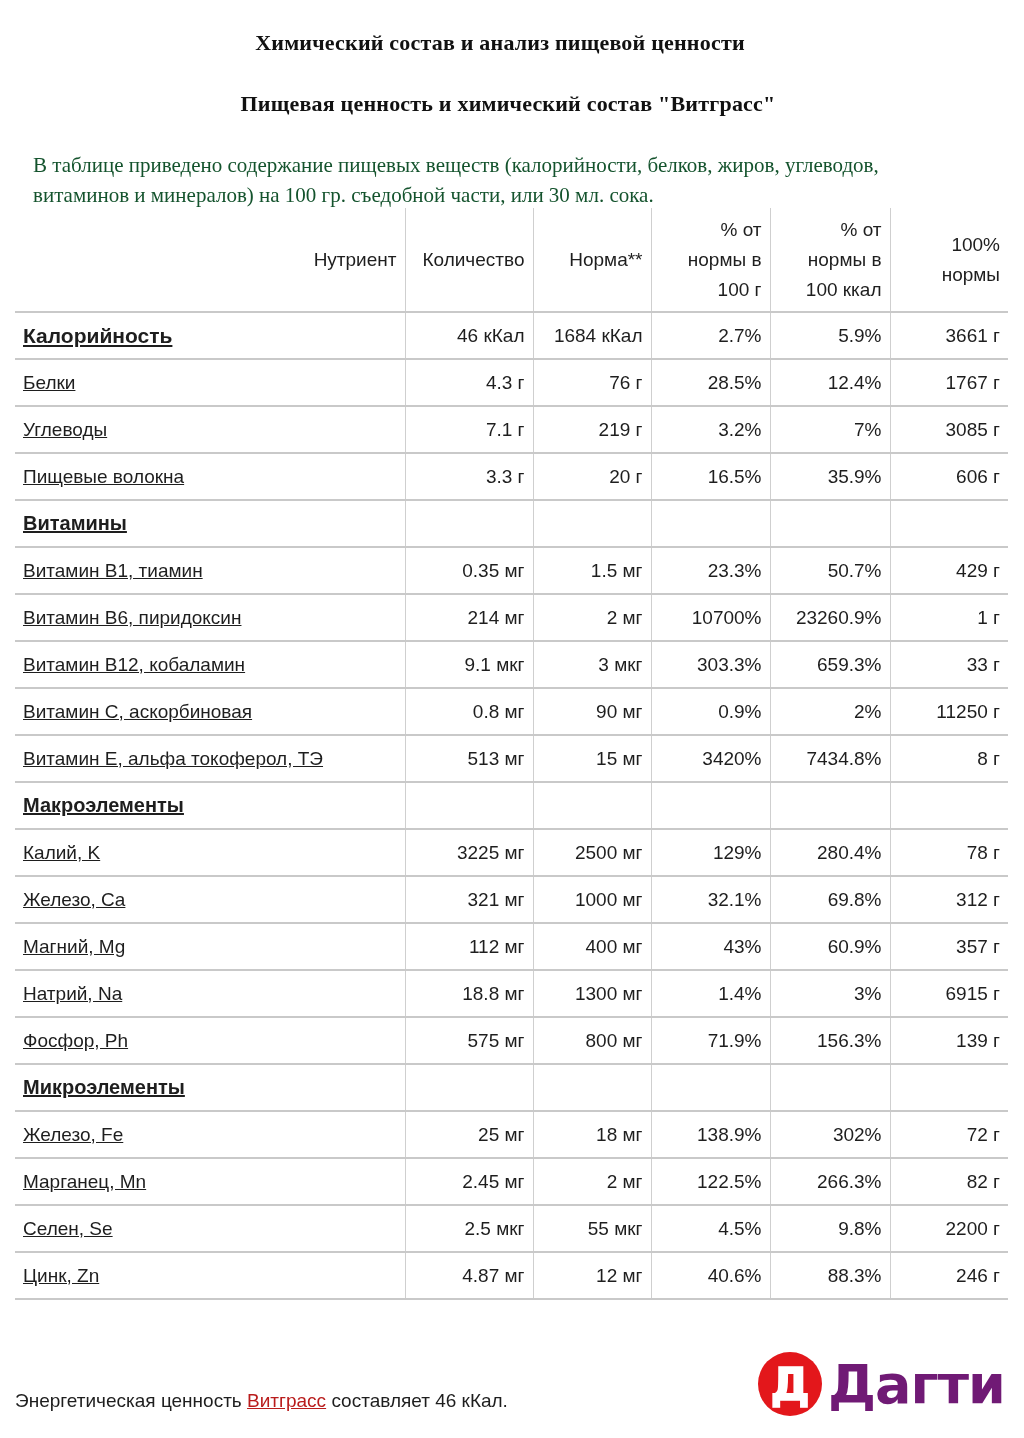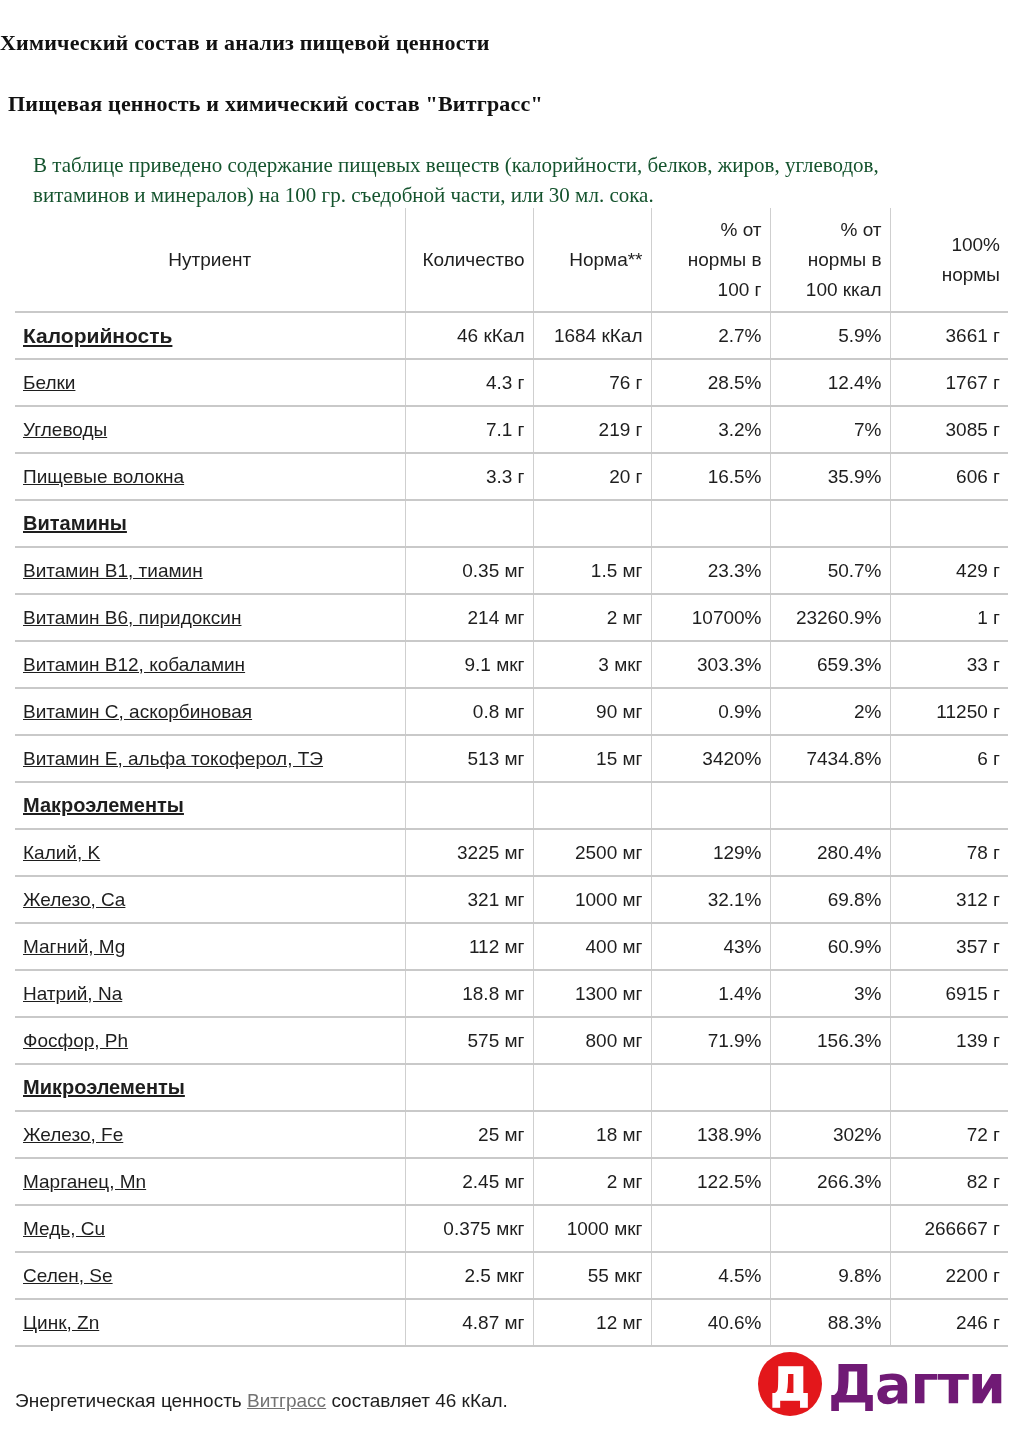--- a/index.html
+++ b/index.html
@@ -1,33 +1,33 @@
 <!DOCTYPE html>
 <html><head>
 <meta charset="utf-8">
 <style>
   html,body{margin:0;padding:0;background:#ffffff;}
   body{width:1024px;height:1438px;position:relative;overflow:hidden;color:#1a1a1a;}
-  .title{position:absolute;left:0;width:1000px;text-align:left;font-family:"Liberation Serif","DejaVu Serif",serif;font-weight:bold;font-size:22px;color:#111;letter-spacing:0.2px;}
+  .title{position:absolute;left:0;width:1000px;text-align:center;font-family:"Liberation Serif","DejaVu Serif",serif;font-weight:bold;font-size:22px;color:#111;letter-spacing:0.2px;}
   .t1{top:30px;}
   .t2{top:91px;left:8px;}
   .intro{position:absolute;left:33px;top:150px;width:900px;font-family:"Liberation Serif","DejaVu Serif",serif;font-size:21px;line-height:30px;color:#14532d;}
   table{position:absolute;left:15px;top:208px;border-collapse:collapse;font-family:"Liberation Sans","DejaVu Sans",sans-serif;font-size:19px;color:#1e1e1e;}
   td,th{padding:0 8px;height:45px;border-bottom:2px solid #c9c9c9;font-weight:normal;white-space:nowrap;}
   td+td,th+th{border-left:1px solid #cfcfcf;}
   th{height:103px;vertical-align:middle;text-align:right;line-height:30px;font-size:19px;}
-  th.first{text-align:center;}
+  th.first{text-align:right;}
   td{text-align:right;}
   td.name{text-align:left;text-decoration:underline;}
   tr.group td.name{font-weight:bold;font-size:20px;}
   tr.kcal td.name{font-weight:bold;font-size:21px;}
   td.italic{font-style:italic;}
   col.c0{width:390px;} col.c1{width:128px;} col.c2{width:118px;} col.c3{width:119px;} col.c4{width:120px;} col.c5{width:118px;}
   .footer{position:absolute;left:15px;top:1390px;font-family:"Liberation Sans","DejaVu Sans",sans-serif;font-size:19px;color:#1e1e1e;}
-  .footer a{color:#737373;text-decoration:underline;}
+  .footer a{color:#b91c1c;text-decoration:underline;}
   .logo{position:absolute;left:758px;top:1352px;height:64px;display:flex;align-items:center;}
   .logo-circle{width:64px;height:64px;border-radius:50%;background:#e3171b;display:flex;align-items:center;justify-content:center;color:#fff;font-family:"DejaVu Sans",sans-serif;font-weight:bold;font-size:44px;-webkit-text-stroke:1.5px #fff;}
   .logo-text{font-family:"DejaVu Sans",sans-serif;font-weight:bold;font-size:54px;color:#701a75;margin-left:6px;letter-spacing:-1px;}
 </style>
 </head>
 <body>
 
 <div class="title t1">Химический состав и анализ пищевой ценности</div>
 <div class="title t2">Пищевая ценность и химический состав "Витграсс"</div>
 <div class="intro">В таблице приведено содержание пищевых веществ (калорийности, белков, жиров, углеводов, витаминов и минералов) на 100 гр. съедобной части, или 30 мл. сока.</div>
@@ -134,21 +134,21 @@
         <td>0.9%</td>
         <td>2%</td>
         <td>11250 г</td>
       </tr>
       <tr>
         <td class="name">Витамин Е, альфа токоферол, ТЭ</td>
         <td>513 мг</td>
         <td>15 мг</td>
         <td>3420%</td>
         <td>7434.8%</td>
-        <td>6 г</td>
+        <td>8 г</td>
       </tr>
       <tr class="group">
         <td class="name">Макроэлементы</td>
         <td></td>
         <td></td>
         <td></td>
         <td></td>
         <td></td>
       </tr>
       <tr>
@@ -209,28 +209,20 @@
       </tr>
       <tr>
         <td class="name">Марганец, Mn</td>
         <td>2.45 мг</td>
         <td>2 мг</td>
         <td>122.5%</td>
         <td>266.3%</td>
         <td>82 г</td>
       </tr>
       <tr>
-        <td class="name">Медь, Cu</td>
-        <td>0.375 мкг</td>
-        <td>1000 мкг</td>
-        <td></td>
-        <td></td>
-        <td>266667 г</td>
-      </tr>
-      <tr>
         <td class="name">Селен, Se</td>
         <td>2.5 мкг</td>
         <td>55 мкг</td>
         <td>4.5%</td>
         <td>9.8%</td>
         <td>2200 г</td>
       </tr>
       <tr>
         <td class="name">Цинк, Zn</td>
         <td>4.87 мг</td>

